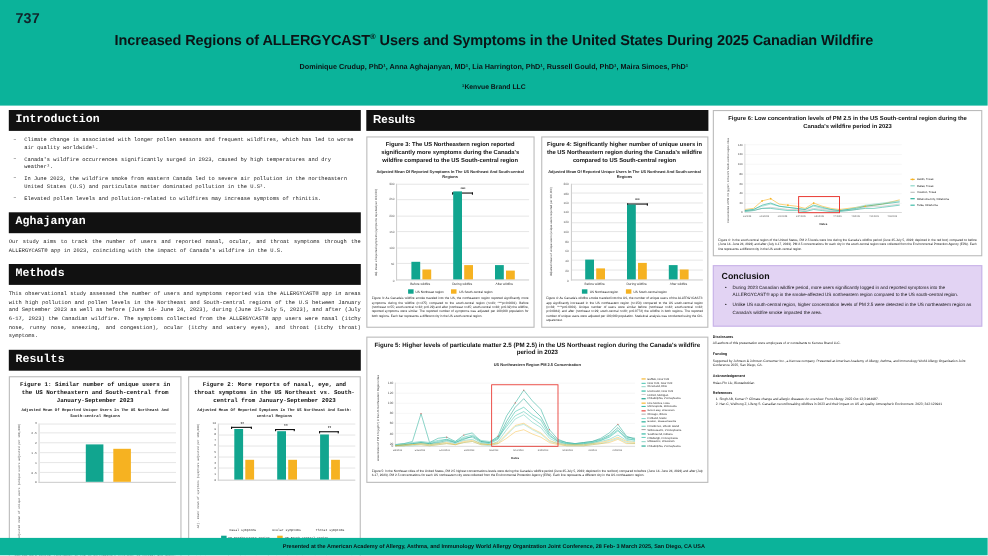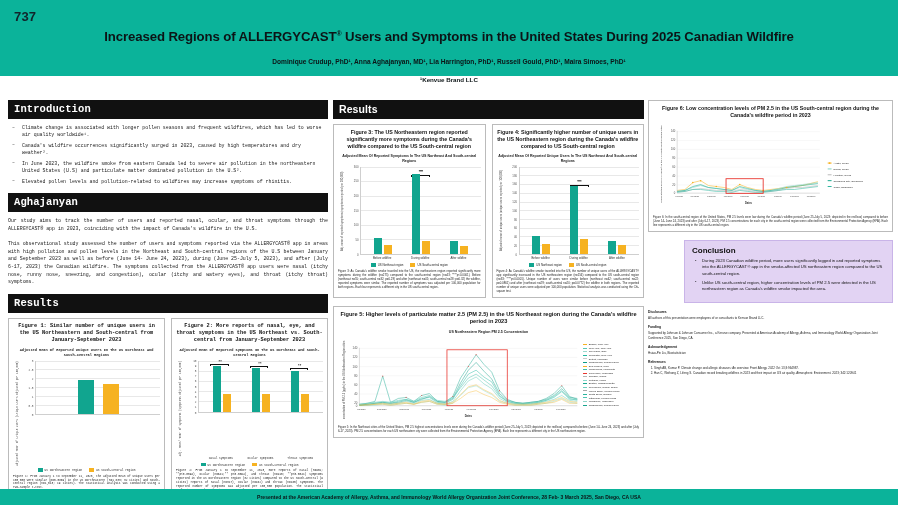--- a/index.html
+++ b/index.html
@@ -9,21 +9,21 @@
     background: #ffffff;
     font-family: "Liberation Sans", sans-serif;
     color: #111;
     overflow: hidden;
     position: relative;
   }
   .poster { position:absolute; inset:0; background:#ffffff; }
 
   
   .header {
-    position:absolute; left:0; top:0; width:898px; height:76px;
+    position:absolute; left:0; top:0; width:898px; height:96px;
     background:#0bb39a;
   }
   .abstract-num {
     position:absolute; left:14px; top:9px;
     font-size:13px; font-weight:600; color:#11242b; letter-spacing:.2px;
   }
   .poster-title {
     position:absolute; left:40px; top:30px; width:818px;
     text-align:center; font-size:13.2px; font-weight:700; color:#0c1416;
     letter-spacing:-.1px; line-height:1.1;
@@ -183,20 +183,21 @@
         <li>In June 2023, the wildfire smoke from eastern Canada led to severe air pollution in the northeastern United States (U.S) and particulate matter dominated pollution in the U.S².</li>
         <li>Elevated pollen levels and pollution-related to wildfires may increase symptoms of rhinitis.</li>
       </ul>
     </div>
 
     <div class="sec-bar">Aghajanyan</div>
     <div class="sec-body">
       <p class="para">Our study aims to track the number of users and reported nasal, ocular, and throat symptoms through the ALLERGYCAST® app in 2023, coinciding with the impact of Canada's wildfire in the U.S.</p>
     </div>
 
+    <div class="sec-bar">Methods</div>
     <div class="sec-body">
       <p class="para">This observational study assessed the number of users and symptoms reported via the ALLERGYCAST® app in areas with high pollution and pollen levels in the Northeast and South-central regions of the U.S between January and September 2023 as well as before (June 14- June 24, 2023), during (June 25-July 5, 2023), and after (July 6-17, 2023) the Canadian wildfire. The symptoms collected from the ALLERGYCAST® app users were nasal (itchy nose, runny nose, sneezing, and congestion), ocular (itchy and watery eyes), and throat (itchy throat) symptoms.</p>
     </div>
 
     <div class="sec-bar">Results</div>
 
     <div class="fig-row">
 
       <div class="fig-card">
         <div class="fig-title">Figure 1: Similar number of unique users in the US Northeastern and South-central from January-September 2023</div>
@@ -580,21 +581,21 @@
                 <text x="182" y="60">Oklahoma City, Oklahoma</text>
               <rect x="176" y="64.5" width="4" height="1" fill="#29b49d"></rect>
                 <text x="182" y="66">Tulsa, Oklahoma</text>
             </g>
           </svg>
         </div>
       </div>
       <div class="fig-caption">Figure 6: In the south-central region of the United States, PM 2.5 levels were low during the Canada's wildfire period (June 25-July 5, 2023; depicted in the red box) compared to before (June 14- June 24, 2023) and after (July 6-17, 2023). PM 2.5 concentrations for each city in the south-central region were collected from the Environmental Protection Agency (EPA). Each line represents a different city in the US south-central region.</div>
     </div>
 
-    <div class="conclusion" style="margin-top:8px;margin-left:36px;">
+    <div class="conclusion" style="margin-top:8px;">
       <h3>Conclusion</h3>
       <ul>
         <li>During 2023 Canadian wildfire period, more users significantly logged in and reported symptoms into the ALLERGYCAST® app in the smoke-affected US northeastern region compared to the US south-central region.</li>
         <li>Unlike US south-central region, higher concentration levels of PM 2.5 were detected in the US northeastern region as Canada's wildfire smoke impacted the area.</li>
       </ul>
     </div>
 
     <div class="backmatter">
       <div class="blk">
         <h4>Disclosures</h4>

